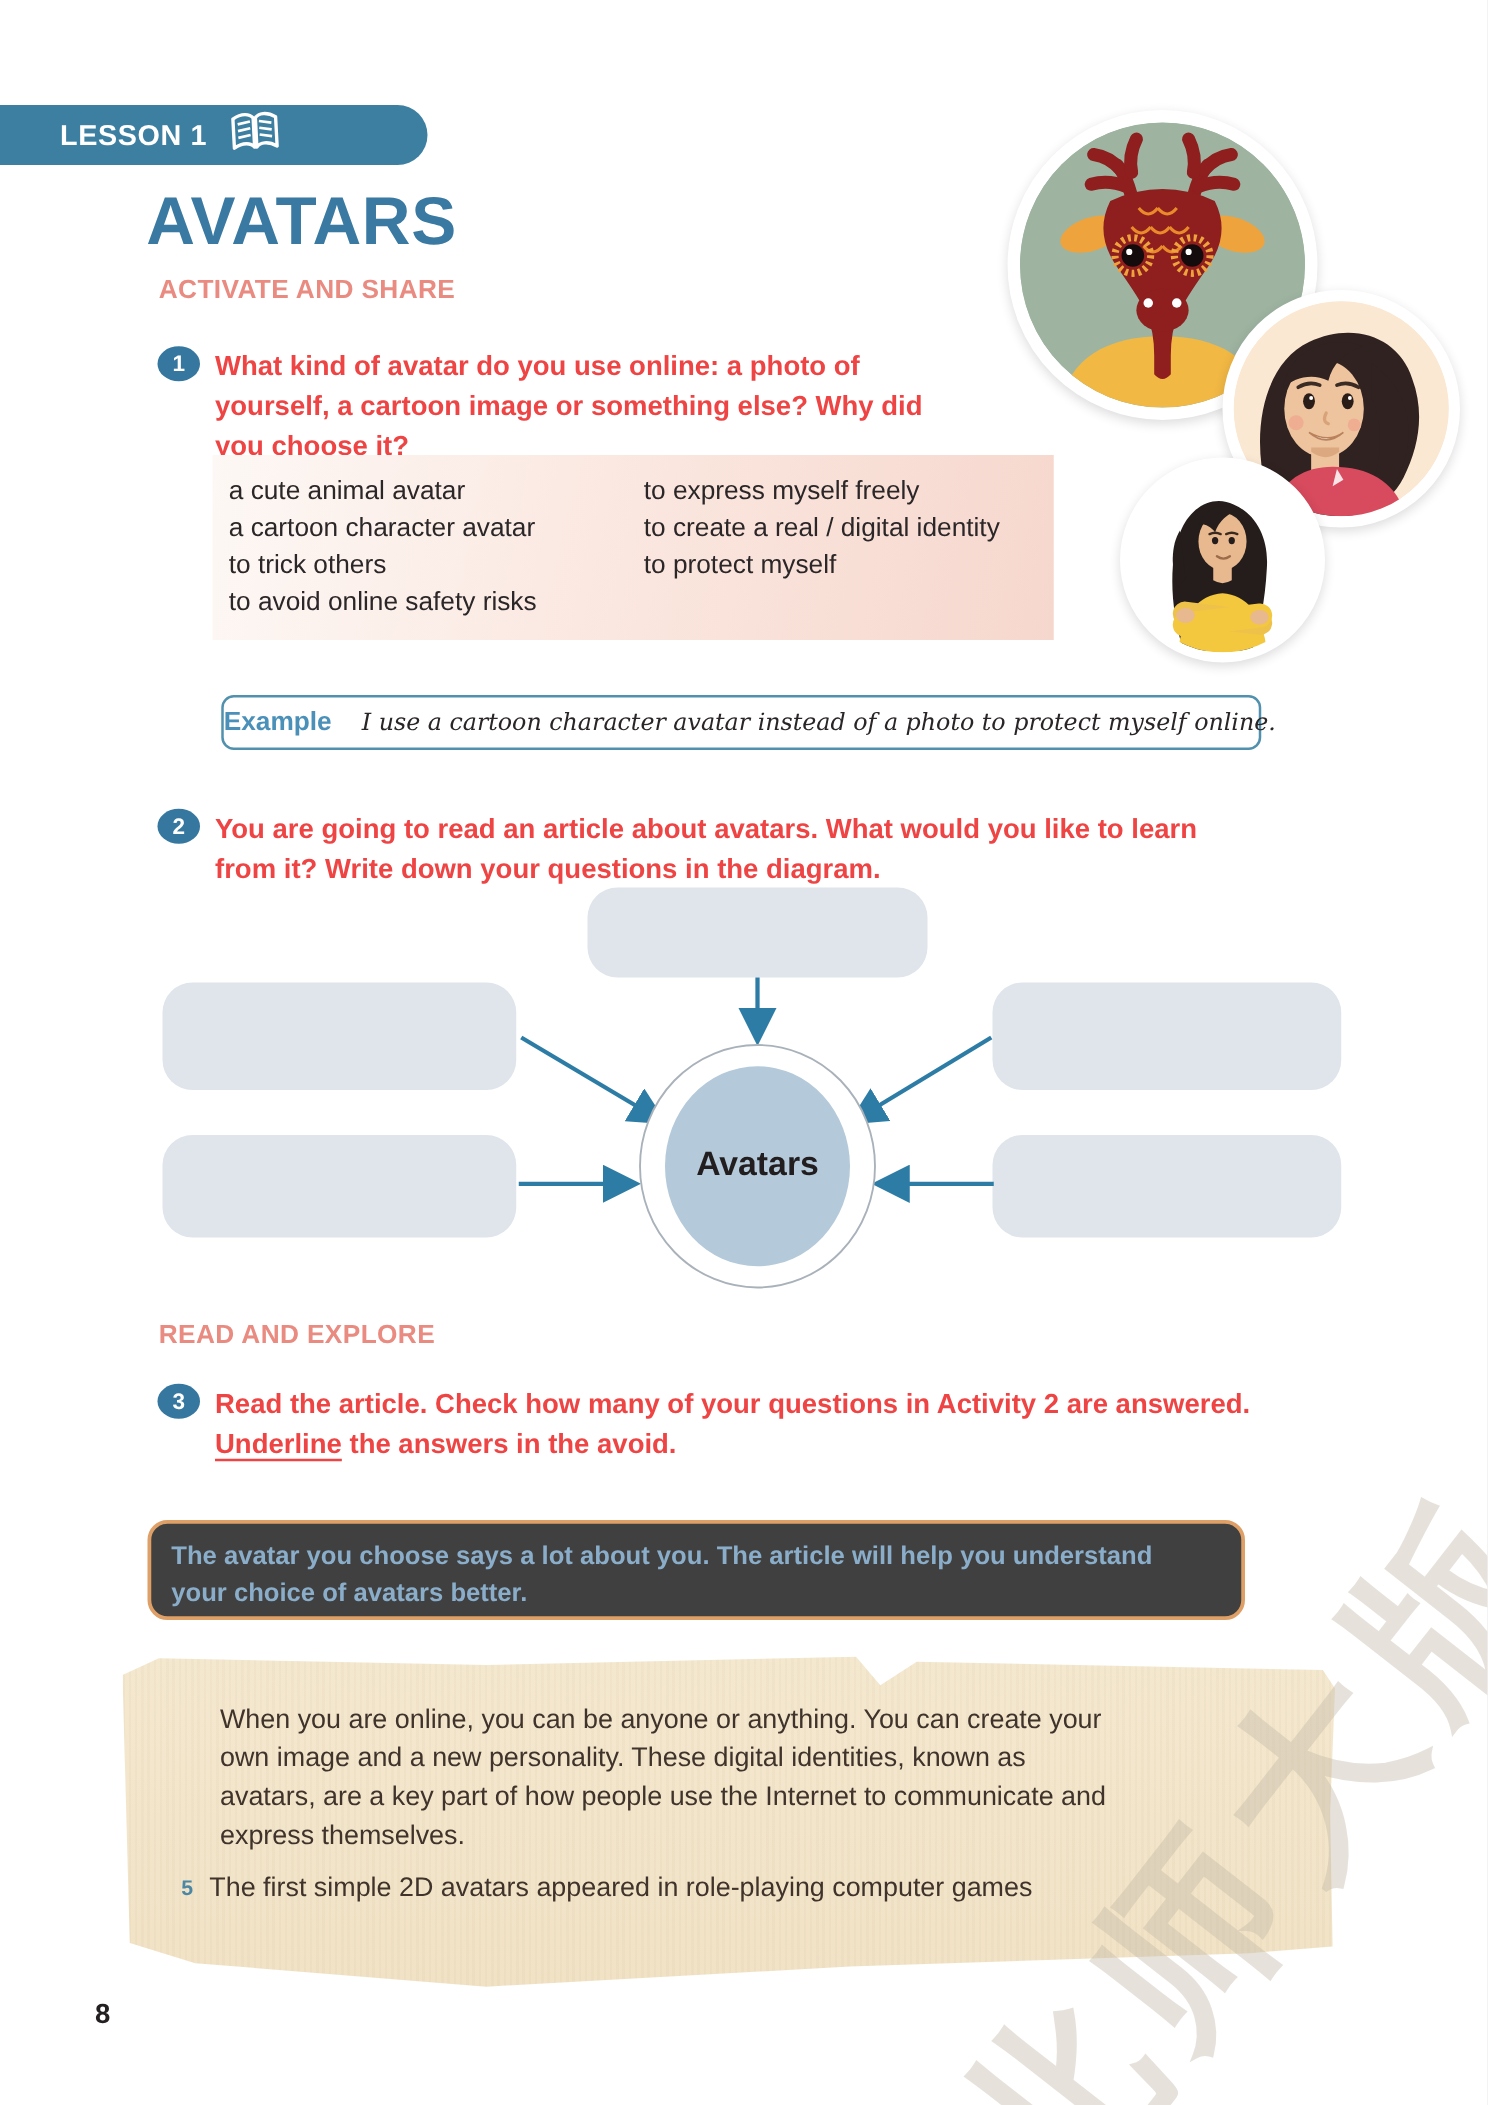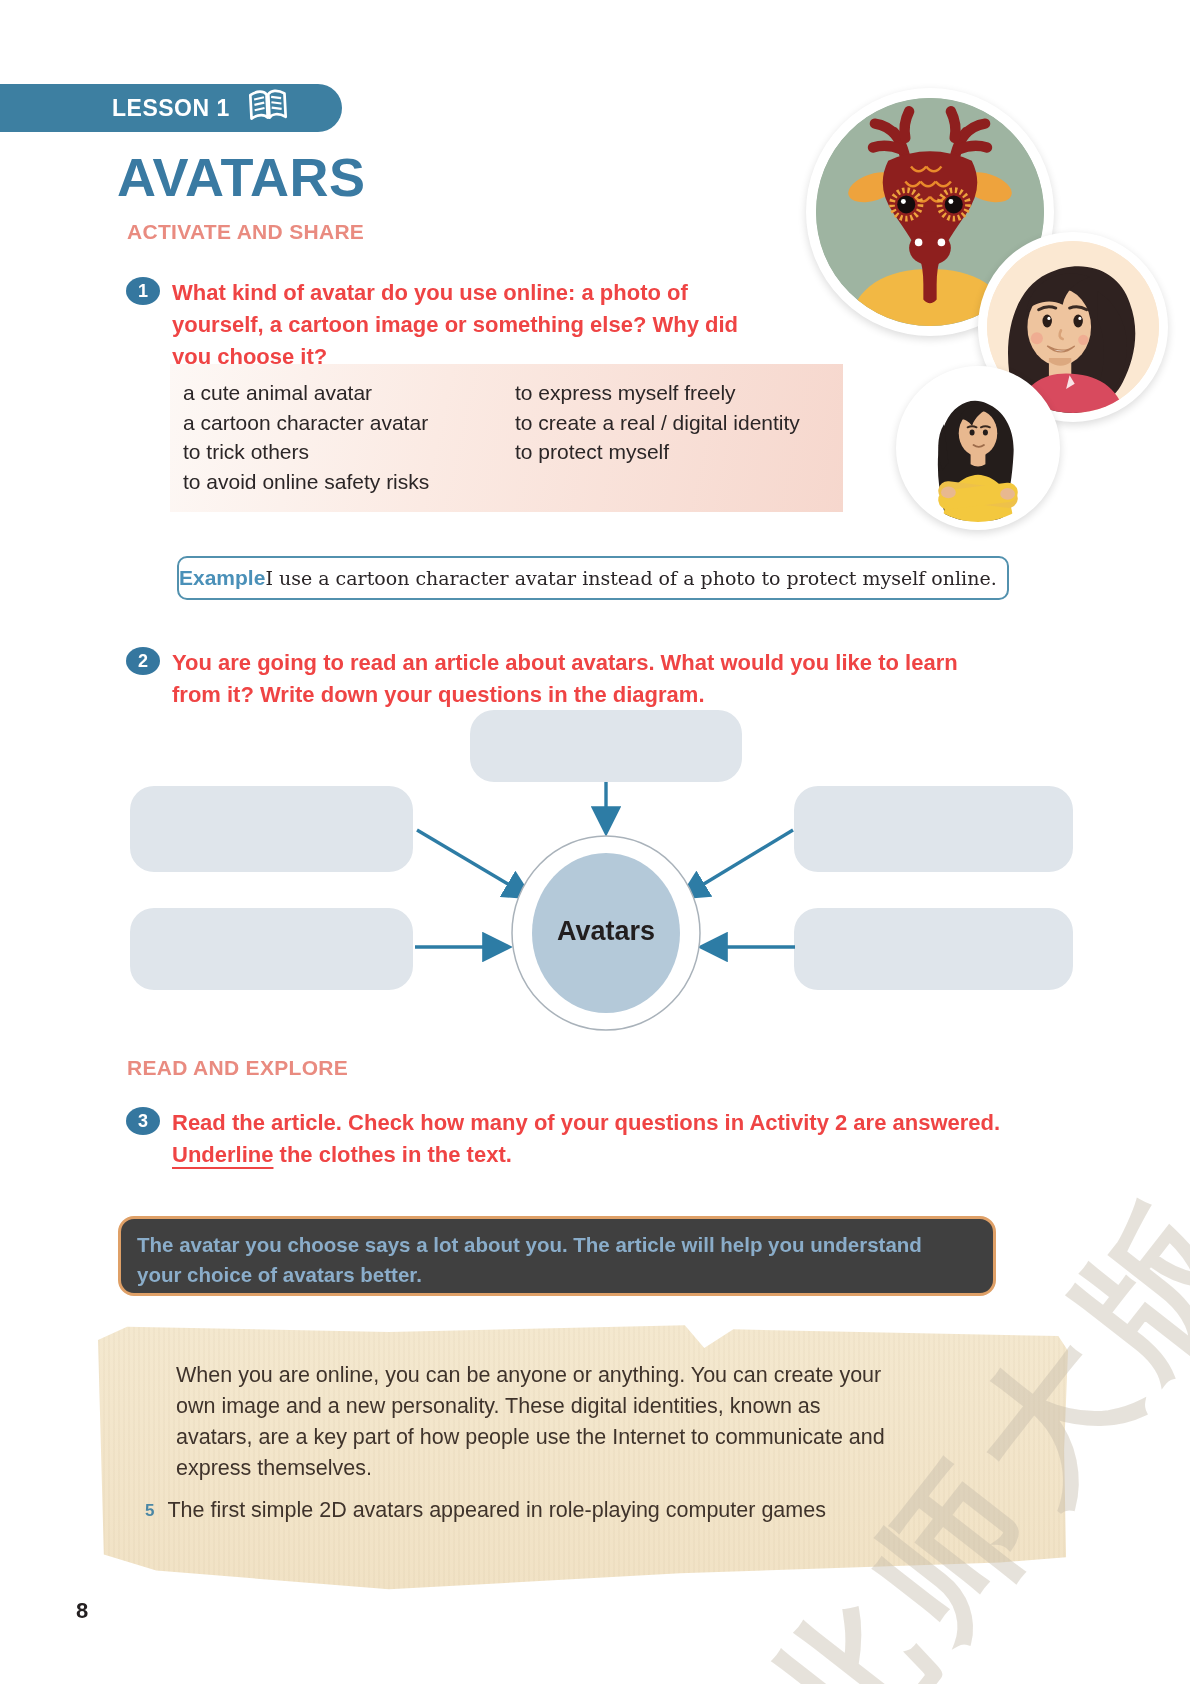--- a/index.html
+++ b/index.html
@@ -7,21 +7,21 @@
     position:relative;width:1190px;height:1684px;margin:0 auto;
     background:#ffffff;overflow:hidden;
     font-family:"Liberation Sans",sans-serif;color:#262122;
   }
   .abs{position:absolute;}
 
   
   .lesson-bar{
     left:0;top:84px;width:342px;height:48px;background:#3d7fa1;
     border-radius:0 26px 26px 0;display:flex;align-items:center;
-    padding-left:112px;box-sizing:border-box;gap:16px;
+    padding-left:48px;box-sizing:border-box;gap:16px;
   }
   .lesson-label{color:#fff;font-size:23px;font-weight:700;letter-spacing:.5px;}
   .page-title{left:117px;top:146px;font-size:54px;font-weight:700;color:#3a7aa2;letter-spacing:.5px;}
   .section-heading{font-size:21px;font-weight:700;color:#e98b80;letter-spacing:.3px;}
   #heading-activate{left:127px;top:220px;}
   #heading-read{left:127px;top:1056px;}
 
   
   .badge{
     width:34px;height:28px;border-radius:50%;background:#35779f;color:#fff;
@@ -46,21 +46,21 @@
   #options-left{left:13px;}
   #options-right{left:345px;}
 
   
   .example-box{
     left:177px;top:556px;width:832px;height:44px;background:#fff;
     border:2.5px solid #5291ae;border-radius:10px;box-sizing:border-box;
     display:flex;align-items:center;padding-left:0;
   }
   .example-label{font-size:21px;font-weight:700;color:#4a90b8;}
-  .example-sentence{font-size:19px;color:#2a2527;font-family:"DejaVu Serif",serif;white-space:nowrap;text-align:right;}
+  .example-sentence{margin-left:24px;font-size:19px;font-style:italic;color:#2a2527;font-family:"DejaVu Serif",serif;white-space:nowrap;text-align:right;}
 
   
   .avatar-circle{border-radius:50%;border:10px solid #fff;box-shadow:0 3px 9px rgba(0,0,0,.14);overflow:hidden;}
   #avatar-deer{left:806px;top:88px;width:228px;height:228px;background:#9eb4a1;z-index:2;}
   #avatar-cartoon{left:978px;top:232px;width:172px;height:172px;background:#fbe8d2;border-width:9px;z-index:3;}
   #avatar-photo{left:896px;top:366px;width:148px;height:148px;background:#ffffff;border-width:8px;z-index:4;}
 
   
   .diagram-box{position:absolute;background:#dfe5eb;border-radius:24px;}
   #dbox-top{left:470px;top:710px;width:272px;height:72px;}
@@ -274,21 +274,21 @@
     <ellipse cx="606" cy="273" rx="94" ry="97" fill="#ffffff" stroke="#a9b2ba" stroke-width="1.5"></ellipse>
     <ellipse cx="606" cy="273" rx="74" ry="80" fill="#b4c9d9"></ellipse>
   </svg>
   <div class="abs" id="diagram-center-label">Avatars</div>
 
   <div class="abs section-heading" id="heading-read">READ AND EXPLORE</div>
 
   <div class="abs badge" id="badge3">3</div>
   <div class="abs q-lines" id="activity3-text">
     <div>Read the article. Check how many of your questions in Activity 2 are answered.</div>
-    <div><span class="u-word">Underline</span><span> the clothes in the text.</span></div>
+    <div><span class="u-word">Underline</span><span> the answers in the avoid.</span></div>
   </div>
 
   <div class="abs note-box">
     <div class="note-line">The avatar you choose says a lot about you. The article will help you understand</div>
     <div class="note-line">your choice of avatars better.</div>
   </div>
 
   <div class="abs parchment">
     <div class="article-lines">
       <div>When you are online, you can be anyone or anything. You can create your</div>

